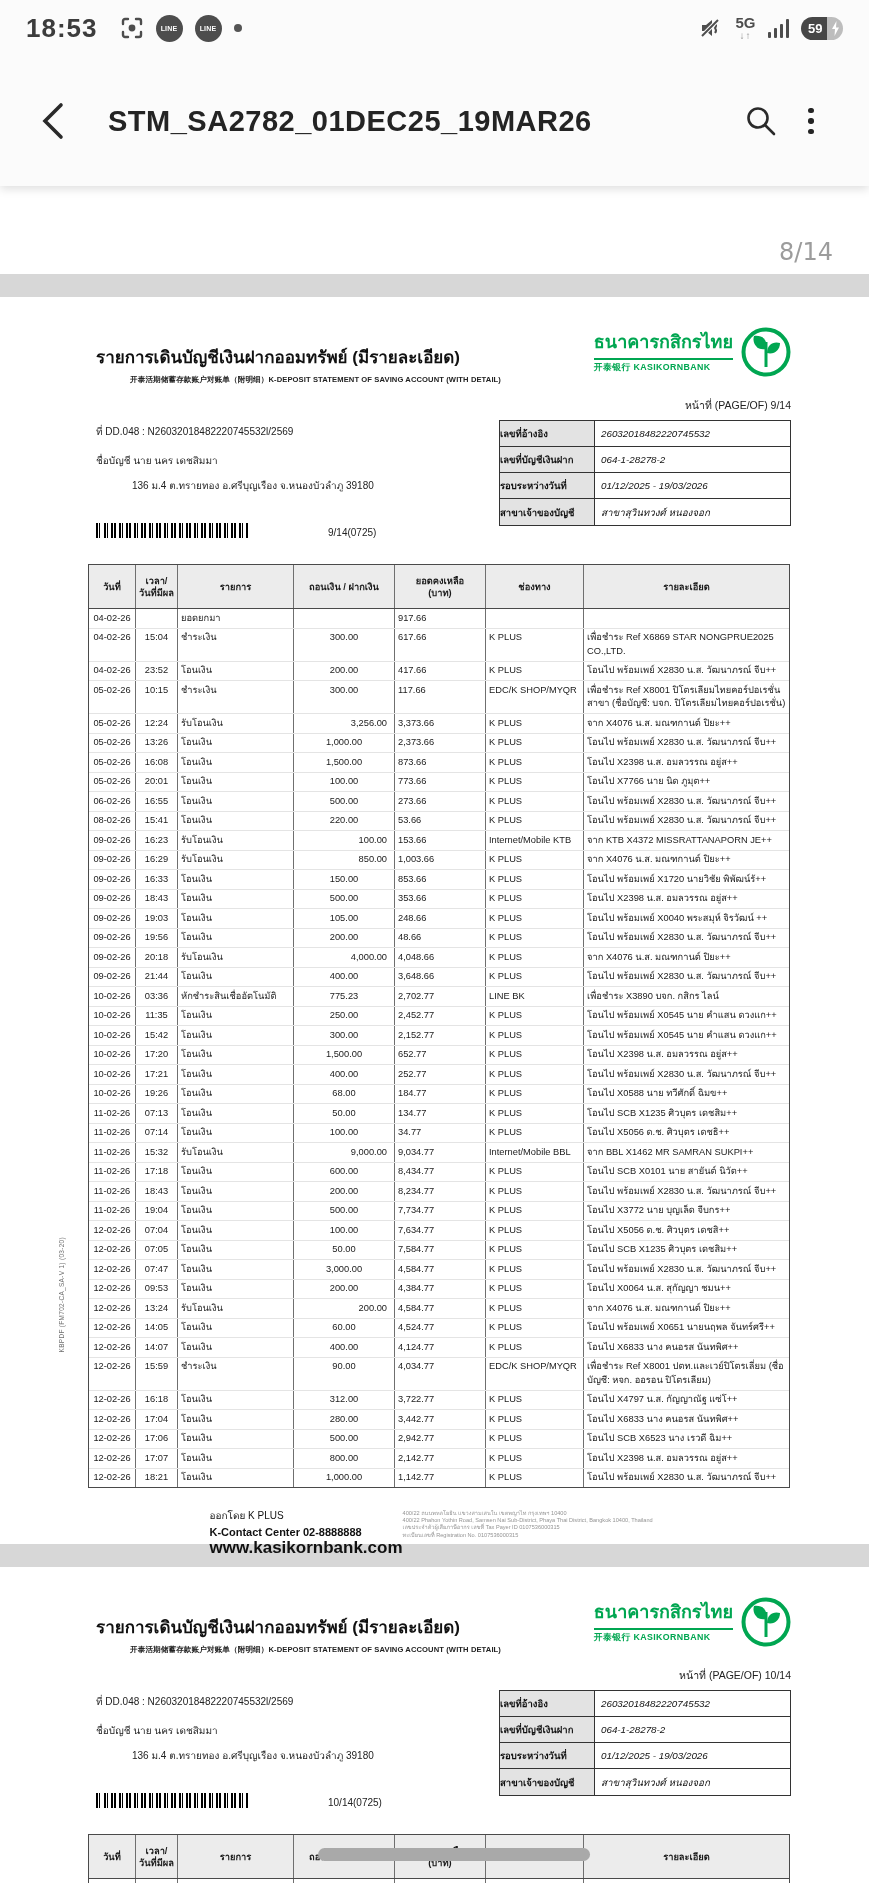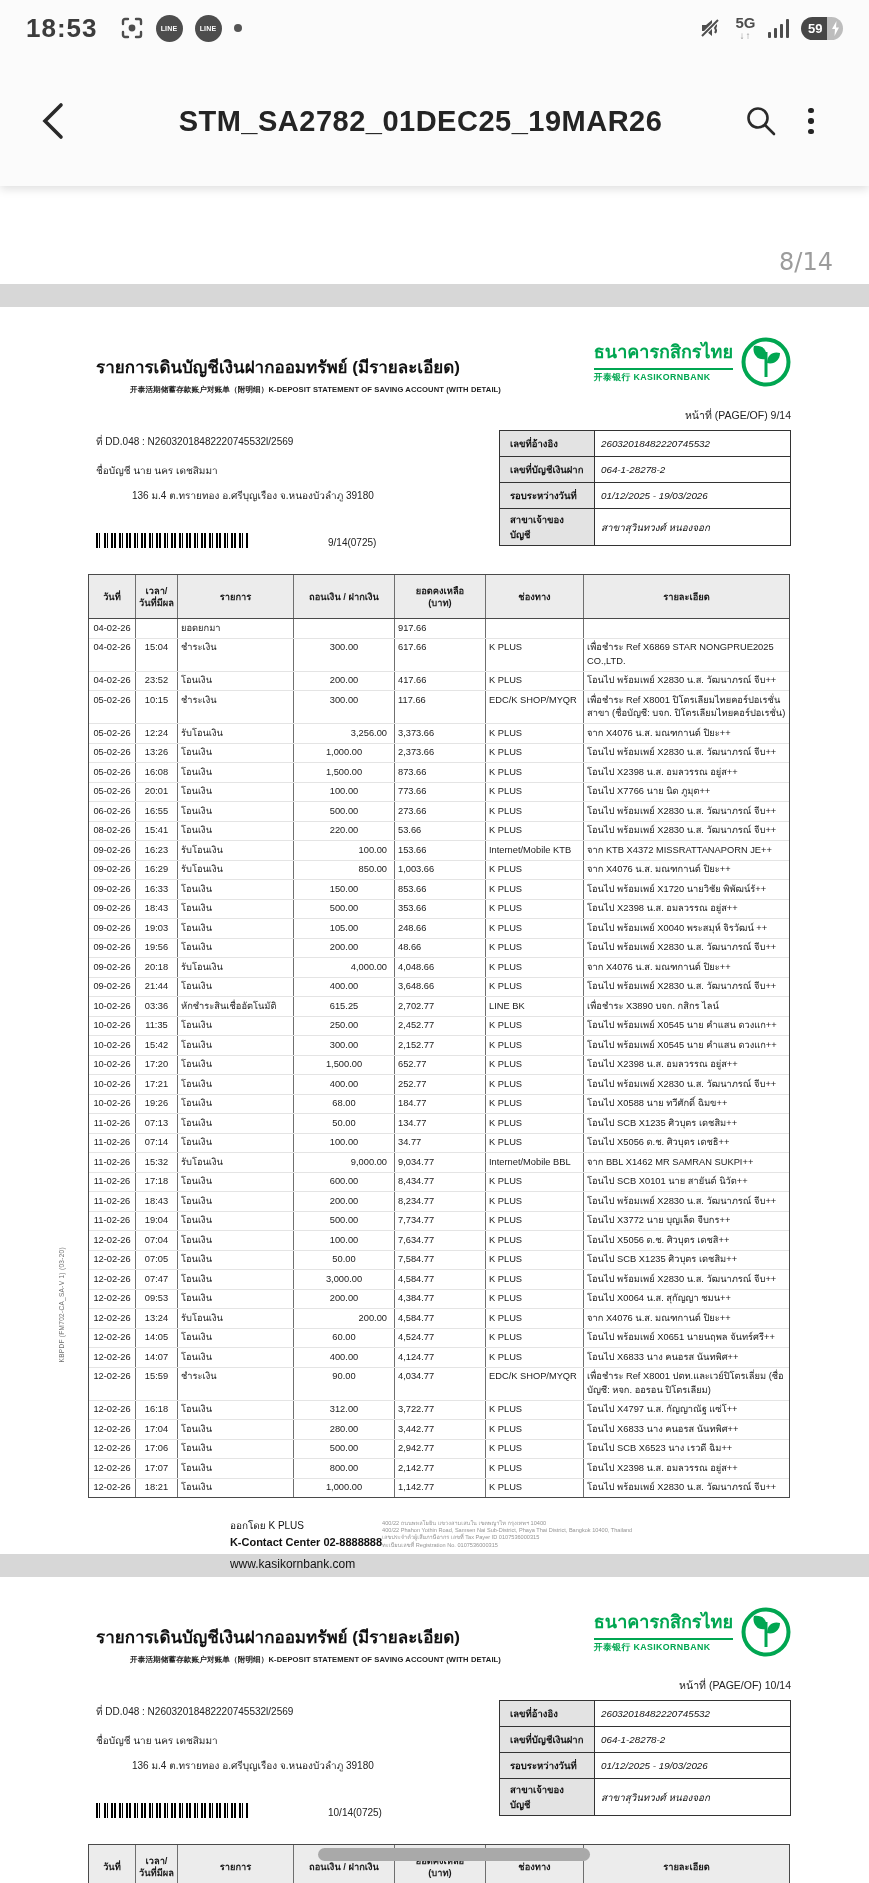--- a/index.html
+++ b/index.html
@@ -24,34 +24,34 @@
   .sig i { display:block; width:3.5px; background:#4d4d4d; border-radius:1px; }
   .battery { width:42px; height:23px; border-radius:12px; position:relative; overflow:hidden;
              background:linear-gradient(to right,#474747 0 62%,#bdbdbd 62% 100%);
              display:flex; align-items:center; }
   .battery span { color:#fff; font-size:13px; font-weight:bold; margin-left:7px; }
   .battery svg { position:absolute; right:3px; top:4px; }
 
   
   .app-bar { height:130px; background:#fbfbfb; display:flex; align-items:center;
              padding:0 36px 0 40px; position:relative; z-index:5;
-             box-shadow:0 3px 9px rgba(0,0,0,0.13);text-align:center; }
+             box-shadow:0 3px 9px rgba(0,0,0,0.13); }
   .back-btn { width:42px; height:60px; display:flex; align-items:center; cursor:pointer; }
   .title-block { margin-left:26px; flex:1; min-width:0; }
   .doc-title { font-size:29px; font-weight:bold; color:#242424; letter-spacing:0.5px;
                white-space:nowrap; overflow:hidden; }
   .doc-subtitle { font-size:16px; color:#565656; margin-top:7px; }
   .search-btn { width:56px; height:56px; display:flex; align-items:center; justify-content:center; cursor:pointer; }
   .menu-btn { width:44px; height:56px; display:flex; flex-direction:column; align-items:center;
               justify-content:center; gap:5px; cursor:pointer; }
   .menu-btn i { width:5.5px; height:5.5px; border-radius:50%; background:#242424; }
 
   
   .viewer { position:absolute; top:186px; left:0; right:0; bottom:0; background:#d7d7d7; }
-  .page8-strip { height:98px; background:#ffffff; position:relative; }
+  .page8-strip { height:88px; background:#ffffff; position:relative; }
   .page-num-label { position:absolute; right:36px; bottom:8px; font-size:24px; color:#9c9c9c;
                     font-family:"DejaVu Sans", sans-serif; }
   .page-gap { height:23px; }
   .pdf-page { background:#fff; position:relative; }
   .pdf-page.p9 { height:1247px; }
   .pdf-page.p10 { height:1247px; }
 
   .page-inner { padding:24px 78px 0 96px; position:relative; }
 
   
@@ -77,21 +77,21 @@
   .barcode { width:152px; height:15px;
      background:repeating-linear-gradient(90deg,#000 0 2px,#fff 2px 3px,#000 3px 4.5px,
                 #fff 4.5px 8px,#000 8px 10px,#fff 10px 11px,#000 11px 12px,#fff 12px 15px); }
   .barcode-label { font-size:10px; color:#222; margin-left:80px; }
 
   .col-right { width:292px; }
   .info-table { border:1.4px solid #333; }
   .info-row { display:flex; border-bottom:1px solid #333; min-height:26px; }
   .info-row:last-child { border-bottom:none; }
   .info-label { width:94px; background:#e3e3e3; font-weight:bold; font-size:9.5px;
-                padding:3px 10px; display:flex; align-items:center; color:#111; }
+                padding:3px 0; display:flex; align-items:center; color:#111; }
   .info-value { flex:1; font-size:9.8px; padding:3px 6px; display:flex; align-items:center;
                 border-left:1px solid #333; color:#111;font-style:italic; }
 
   
   .tx-table { margin:26px 0 0 -8px; width:702px; border:1.5px solid #4a4a4a; font-size:9.3px; color:#1a1a1a; }
   .tx-head { display:flex; background:#ececec; border-bottom:1.4px solid #4a4a4a; min-height:44px; }
   .tx-head .cell { display:flex; align-items:center; justify-content:center; text-align:center;
                    font-weight:bold; white-space:pre-line; padding:3px 2px; line-height:12px; }
   .tx-row { display:flex; border-top:1px solid #e4e4e4; }
   .tx-row:first-child { border-top:none; }
@@ -106,21 +106,21 @@
   .w-ch   { width:98px; text-align:left; padding-left:4px; }
   .w-det  { flex:1; text-align:left; padding-left:5px; }
   .amt-wd { text-align:center; }
   .amt-dep { text-align:right; padding-right:7px !important; }
 
   
   .page-footer { display:flex; justify-content:center; margin-top:20px; }
   .f-left { color:#111; }
   .f-issued { font-size:10px; }
   .f-contact { font-size:11px; font-weight:bold; margin-top:3px; }
-  .f-site { font-size:12px; font-weight:normal; margin-top:9px; }
+  .f-site { font-size:17px; font-weight:bold; }
   .f-fine { width:275px; font-size:5.6px; line-height:7.2px; color:#949494; margin-top:2px; }
 
   .side-code { position:absolute; left:58px; top:940px; font-size:6.5px; color:#6f6f6f;
                writing-mode:vertical-rl; transform:rotate(180deg); letter-spacing:0.3px; }
 
   
   .scroll-pill { position:absolute; left:50%; transform:translateX(-43%); bottom:22px;
                  width:272px; height:13px; border-radius:7px; background:#a9a9a9; z-index:9; }
 
   svg { display:block; }
@@ -433,21 +433,21 @@
                 <div class="cell w-desc">โอนเงิน</div>
                 <div class="cell w-amt amt-wd">400.00</div>
                 <div class="cell w-bal">3,648.66</div>
                 <div class="cell w-ch">K PLUS</div>
                 <div class="cell w-det">โอนไป พร้อมเพย์ X2830 น.ส. วัฒนาภรณ์ จีบ++</div>
               </div>
               <div class="tx-row">
                 <div class="cell w-date">10-02-26</div>
                 <div class="cell w-time">03:36</div>
                 <div class="cell w-desc">หักชำระสินเชื่ออัตโนมัติ</div>
-                <div class="cell w-amt amt-wd">615.25</div>
+                <div class="cell w-amt amt-wd">775.23</div>
                 <div class="cell w-bal">2,702.77</div>
                 <div class="cell w-ch">LINE BK</div>
                 <div class="cell w-det">เพื่อชำระ X3890 บจก. กสิกร ไลน์</div>
               </div>
               <div class="tx-row">
                 <div class="cell w-date">10-02-26</div>
                 <div class="cell w-time">11:35</div>
                 <div class="cell w-desc">โอนเงิน</div>
                 <div class="cell w-amt amt-wd">250.00</div>
                 <div class="cell w-bal">2,452.77</div>

